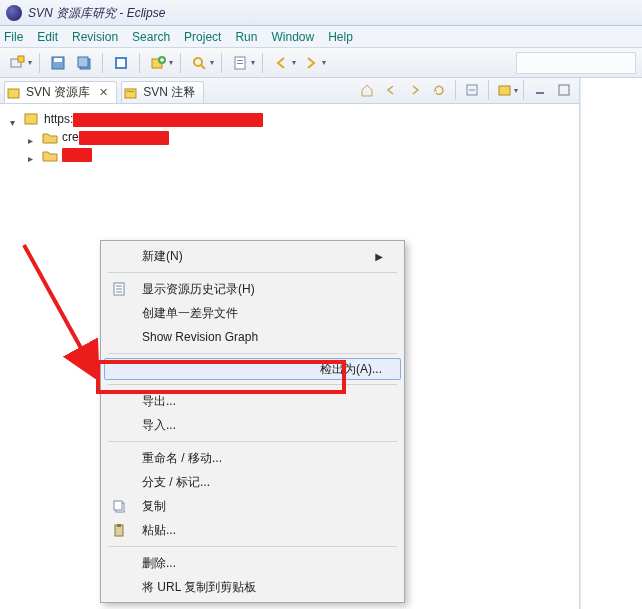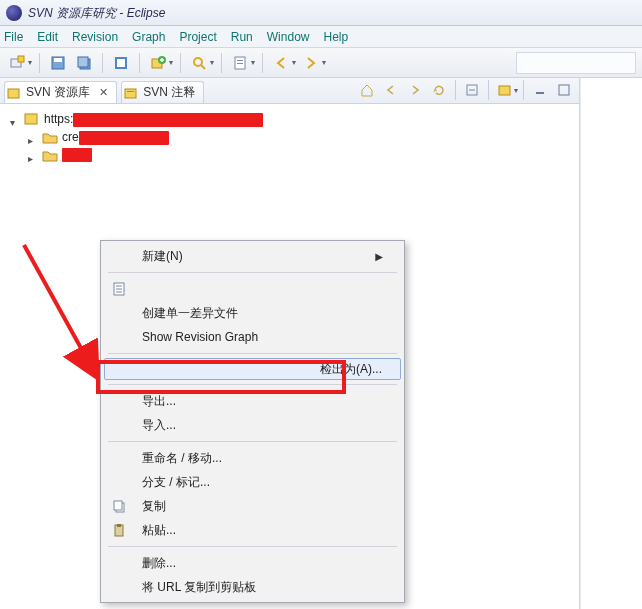--- a/index.html
+++ b/index.html
@@ -198,21 +198,21 @@
 
 <div class="titlebar">
   <span class="eclipse-icon"></span>
   <span class="title-text">SVN 资源库研究 - Eclipse</span>
 </div>
 
 <div class="menubar">
   <span>File</span>
   <span>Edit</span>
   <span>Revision</span>
-  <span>Graph</span>
+  <span>Search</span>
   <span>Project</span>
   <span>Run</span>
   <span>Window</span>
   <span>Help</span>
 </div>
 
 <div class="toolbar">
   <div class="tbtn">
     <svg width="16" height="16">
         <rect x="2" y="4" width="10" height="8" fill="#e9eef7" stroke="#7a8aa4"></rect>
@@ -414,20 +414,21 @@
           <span class="arrow">▶</span>
         </div>
         <div class="sep"></div>
         <div class="mi">
           <span class="mico">
             <svg width="14" height="14">
               <rect x="2" y="1" width="10" height="12" fill="#fff" stroke="#7a8aa4"></rect>
               <path d="M4 4h6M4 7h6M4 10h6" stroke="#7a8aa4"></path>
             </svg>
           </span>
+          <span class="mlbl">显示资源历史记录(H)</span>
         </div>
         <div class="mi">
           <span class="mico"></span>
           <span class="mlbl">创建单一差异文件</span>
         </div>
         <div class="mi">
           <span class="mico"></span>
           <span class="mlbl">Show Revision Graph</span>
         </div>
         <div class="sep"></div>

